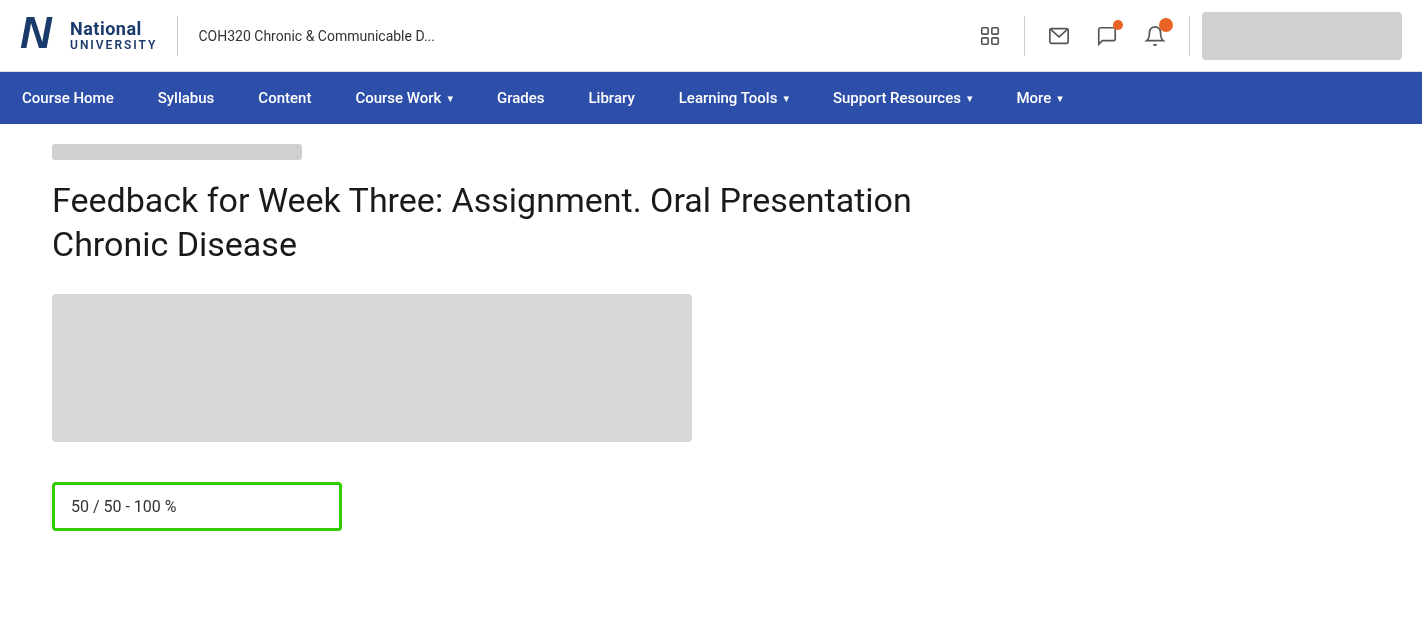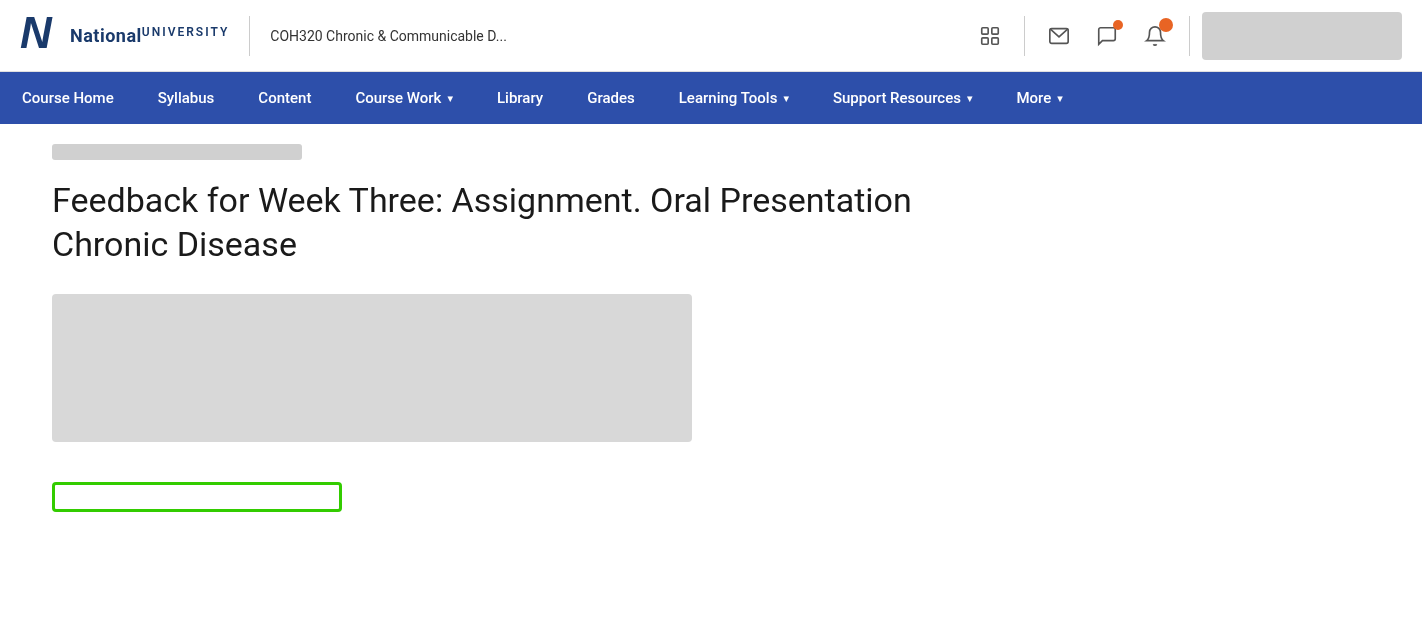--- a/index.html
+++ b/index.html
@@ -41,21 +41,21 @@
     .logo-n {
       font-size: 42px;
       font-weight: 900;
       color: #1a3a6b;
       font-style: italic;
       line-height: 1;
     }
 
     .logo-text {
       display: flex;
-      flex-direction: row;
+      flex-direction: column;
       line-height: 1.1;
     }
 
     .logo-national {
       font-size: 18px;
       font-weight: 700;
       color: #1a3a6b;
       letter-spacing: 0.5px;
     }
 
@@ -291,24 +291,24 @@
     <span>Syllabus</span>
   </a>
   <a class="nav-item">
     <span>Content</span>
   </a>
   <a class="nav-item">
     <span>Course Work</span>
     <span class="nav-chevron">▾</span>
   </a>
   <a class="nav-item">
+    <span>Grades</span>
+  </a>
+  <a class="nav-item">
     <span>Library</span>
-  </a>
-  <a class="nav-item">
-    <span>Grades</span>
   </a>
   <a class="nav-item">
     <span>Learning Tools</span>
     <span class="nav-chevron">▾</span>
   </a>
   <a class="nav-item">
     <span>Support Resources</span>
     <span class="nav-chevron">▾</span>
   </a>
   <a class="nav-item">
@@ -318,14 +318,15 @@
 </nav>
 
 <div class="main-content">
   <div class="breadcrumb-placeholder"></div>
 
   <h1 class="page-title">Feedback for Week Three: Assignment. Oral Presentation Chronic Disease</h1>
 
   <div class="content-placeholder"></div>
 
   <div class="score-box">
+    <div class="score-value">50 / 50 - 100 %</div>
   </div>
 </div>
 
 </body></html>

